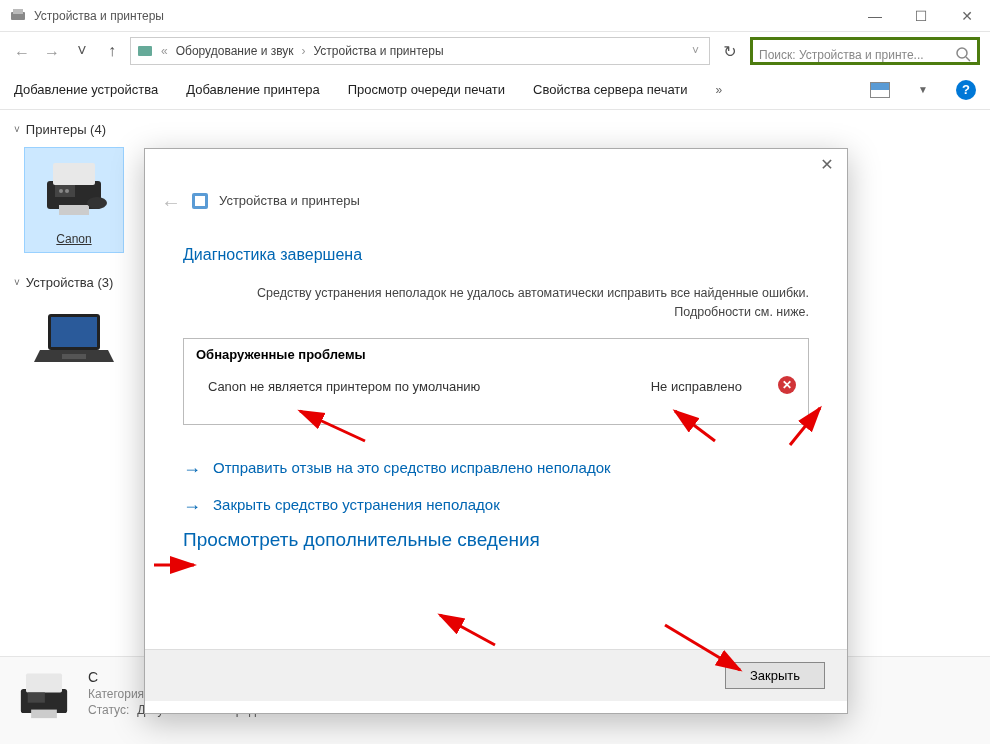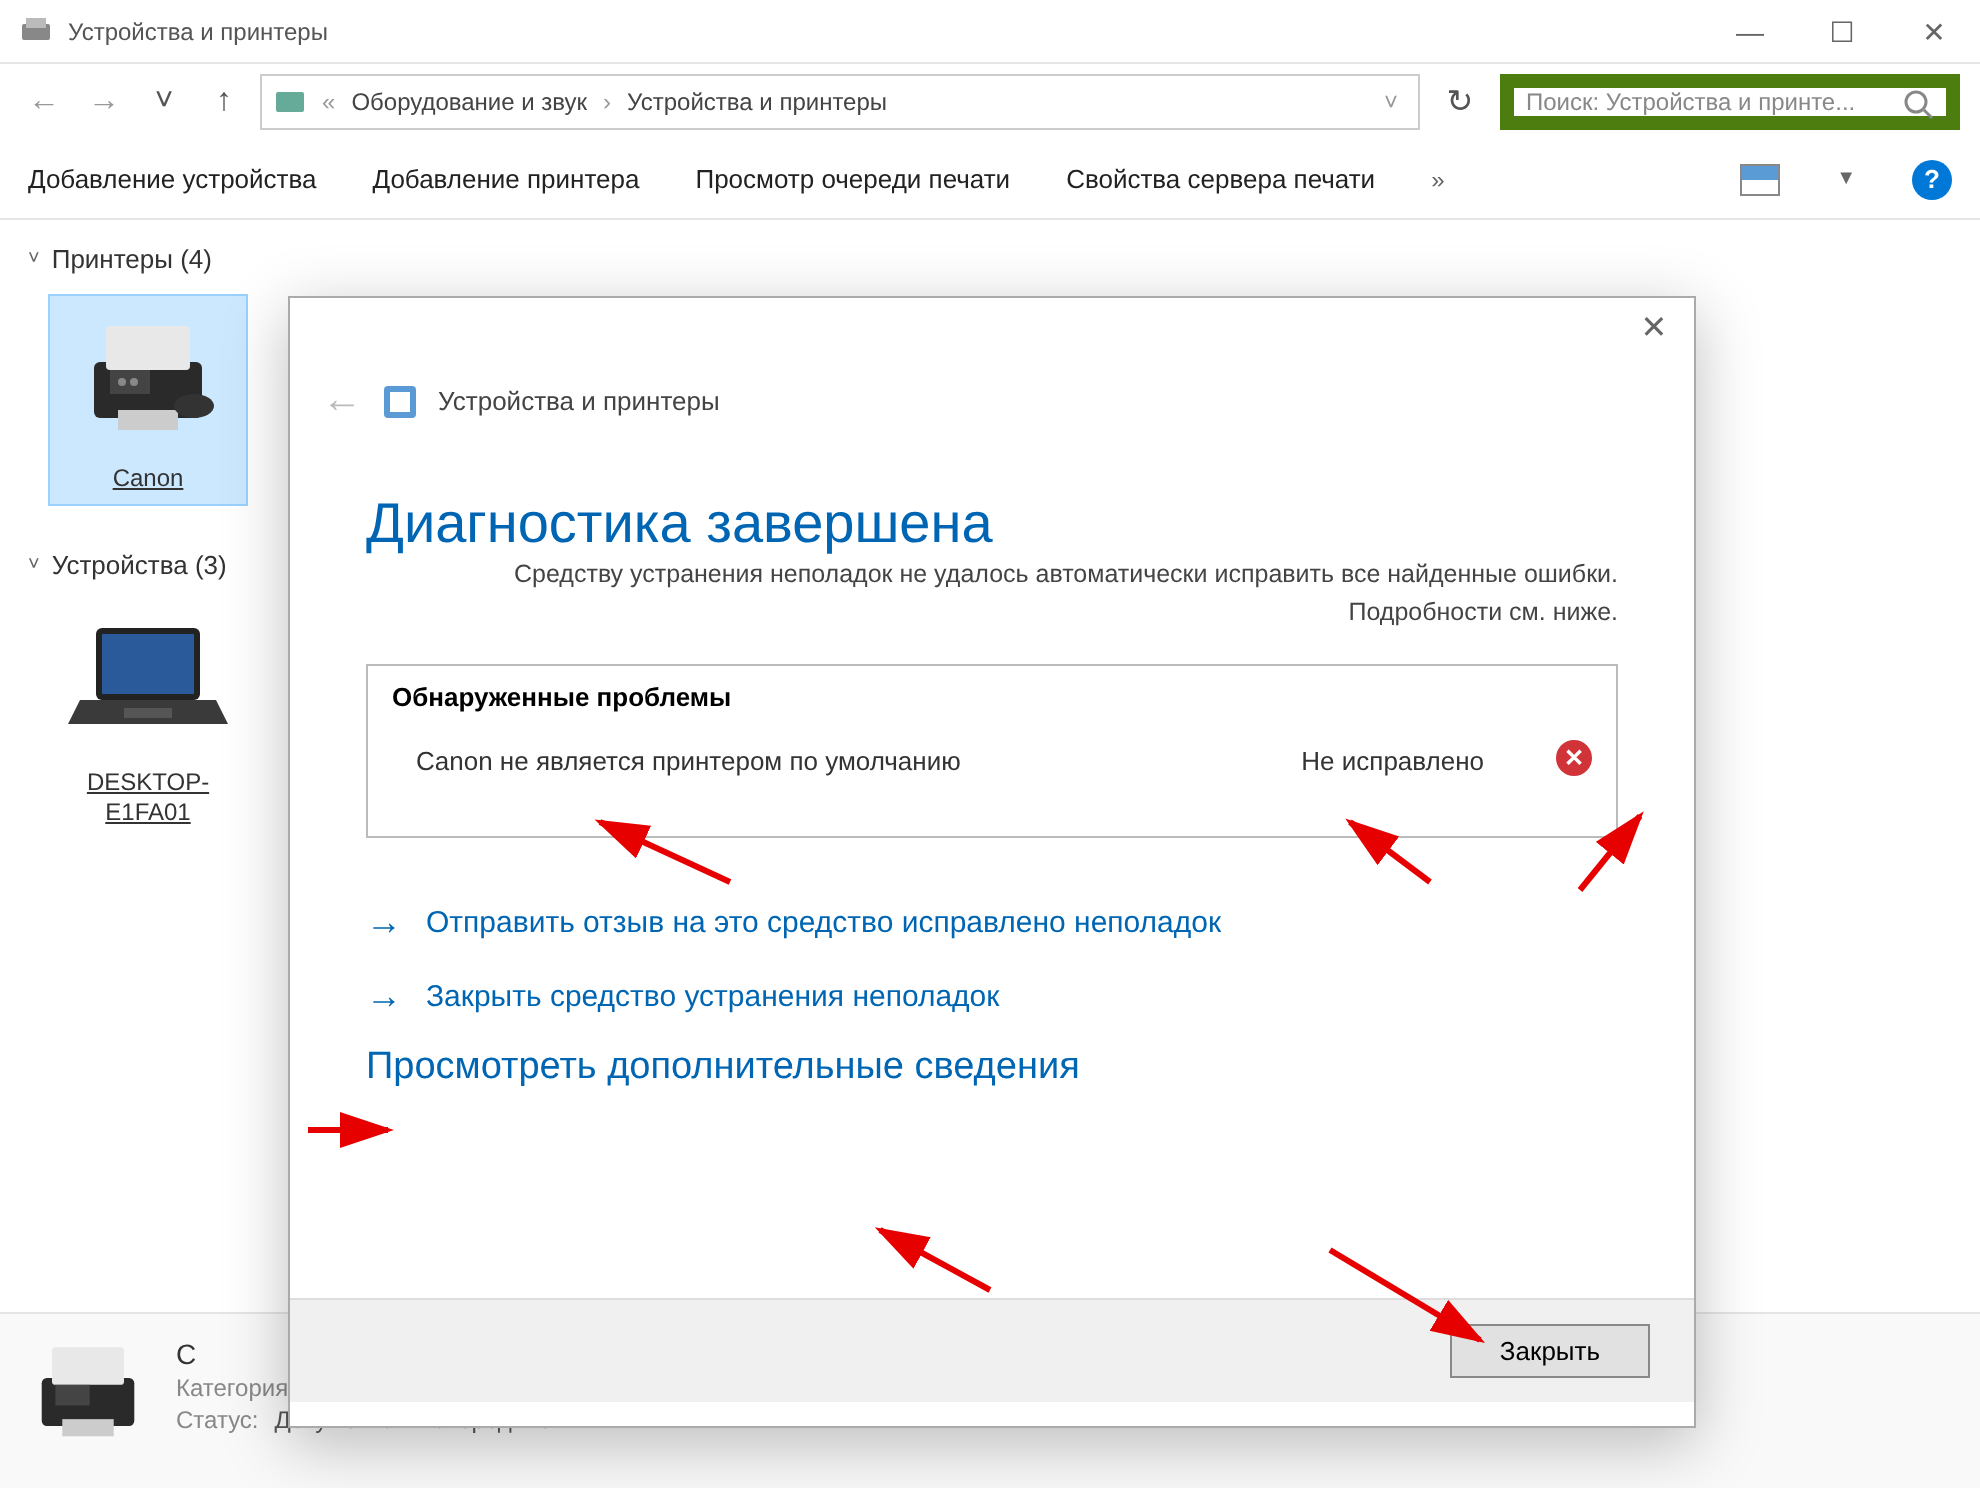--- a/index.html
+++ b/index.html
@@ -12,21 +12,21 @@
     .title-controls { display: flex; }
     .title-btn { width: 46px; height: 32px; display: flex; align-items: center; justify-content: center; color: #666; font-size: 14px; cursor: pointer; }
 
     
     .address-row { height: 38px; display: flex; align-items: center; padding: 4px 10px; gap: 6px; }
     .nav-arrow { width: 24px; height: 24px; display: flex; align-items: center; justify-content: center; color: #999; font-size: 16px; }
     .breadcrumb-box { flex: 1; border: 1px solid #ccc; height: 28px; display: flex; align-items: center; padding: 0 6px; font-size: 12px; color: #444; gap: 4px; }
     .breadcrumb-box .bc-icon { width: 16px; height: 16px; }
     .chev { color: #999; padding: 0 4px; }
     .refresh-btn { width: 28px; height: 28px; display: flex; align-items: center; justify-content: center; color: #555; }
-    .search-box { width: 230px; border: 7px solid #4d7c0f; height: 28px; display: flex; align-items: flex-start; padding: 0 6px; font-size: 12px; color: #888; }
+    .search-box { width: 230px; border: 3px solid #4d7c0f; height: 28px; display: flex; align-items: flex-end; padding: 0 6px; font-size: 12px; color: #888; }
     .search-icon { margin-left: auto; width: 16px; height: 16px; }
 
     
     .toolbar { height: 40px; border-bottom: 1px solid #e5e5e5; display: flex; align-items: center; padding: 0 14px; gap: 28px; font-size: 13px; color: #222; }
     .toolbar .tb-item { cursor: pointer; }
     .toolbar .tb-spacer { flex: 1; }
     .tb-help { width: 20px; height: 20px; border-radius: 50%; background: #0078d7; color: #fff; display: flex; align-items: center; justify-content: center; font-size: 13px; font-weight: bold; }
     .tb-overflow { color: #666; font-size: 12px; }
     .tb-viewmode { width: 20px; height: 16px; background: linear-gradient(to bottom, #5a9bd5 50%, #fff 50%); border: 1px solid #888; }
 
@@ -49,21 +49,21 @@
 
     
     .troubleshooter { position: absolute; left: 144px; top: 148px; width: 704px; height: 566px; background: #fff; border: 1px solid #aaa; box-shadow: 0 8px 30px rgba(0,0,0,0.25); z-index: 100; }
     .ts-titlebar { height: 30px; display: flex; align-items: center; justify-content: flex-end; padding: 0 8px; }
     .ts-close { width: 24px; height: 24px; display: flex; align-items: center; justify-content: center; color: #666; cursor: pointer; }
     .ts-header { display: flex; align-items: center; gap: 10px; padding: 10px 30px 16px 16px; }
     .ts-back { color: #bbb; font-size: 20px; }
     .ts-header-icon { width: 18px; height: 18px; }
     .ts-header-text { font-size: 13px; color: #444; }
     .ts-body { padding: 18px 38px; }
-    .ts-heading { font-size: 28px; color: #0066b3; margin-bottom: 0; }
+    .ts-heading { font-size: 16px; color: #0066b3; margin-bottom: 20px; }
     .ts-desc { font-size: 12.5px; color: #444; line-height: 1.5; margin-bottom: 16px; text-align: right; }
     .problems-box { border: 1px solid #bbb; padding: 0; }
     .problems-header { font-size: 13px; font-weight: bold; padding: 8px 12px; }
     .problems-row { display: flex; align-items: flex-end; padding: 6px 12px 30px 24px; font-size: 13px; gap: 12px; }
     .problems-row .pname { flex: 1; color: #333; }
     .problems-row .pstatus { color: #333; margin-right: 24px; }
     .err-icon { width: 18px; height: 18px; border-radius: 50%; background: #d13438; display: flex; align-items: center; justify-content: center; color: #fff; font-size: 12px; font-weight: bold; }
     .ts-links { padding: 24px 0 8px 0; }
     .ts-link { display: flex; align-items: center; gap: 12px; padding: 8px 0; font-size: 15px; color: #0066b3; cursor: pointer; }
     .ts-link .link-arrow { font-size: 18px; }
@@ -161,21 +161,20 @@
   <div class="device-grid">
     <div class="device-item">
       <div class="device-icon-box">
         <svg class="laptop-svg" viewBox="0 0 80 60">
           <rect x="14" y="4" width="52" height="36" fill="#222" rx="3"></rect>
           <rect x="17" y="7" width="46" height="30" fill="#2a5a9a"></rect>
           <path d="M 6 40 L 74 40 L 80 52 L 0 52 Z" fill="#3a3a3a"></path>
           <rect x="28" y="44" width="24" height="5" fill="#555"></rect>
         </svg>
       </div>
-      <div class="device-label">DESKTOP-E1FA01</div>
     </div>
   </div>
 </div>
 
 <div class="details-pane">
   <svg class="details-icon" viewBox="0 0 70 70">
     <rect x="8" y="28" width="54" height="28" fill="#2a2a2a" rx="3"></rect>
     <rect x="14" y="10" width="42" height="22" fill="#e8e8e8" rx="2"></rect>
     <rect x="16" y="32" width="20" height="12" fill="#444"></rect>
     <rect x="20" y="52" width="30" height="10" fill="#ccc"></rect>

